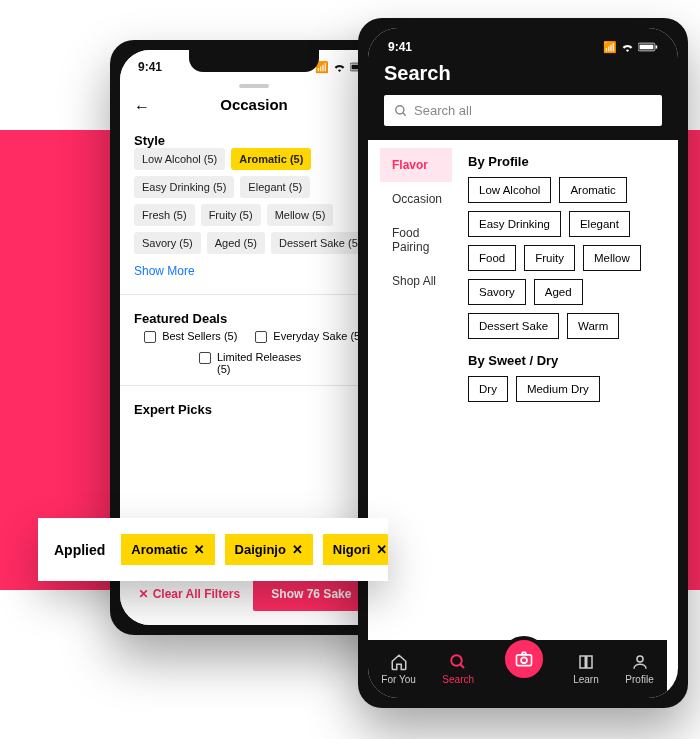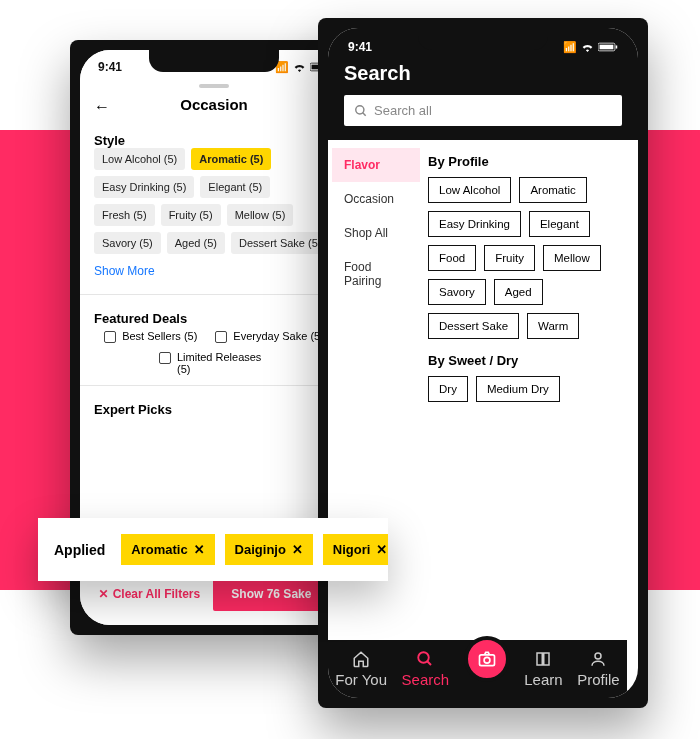--- a/index.html
+++ b/index.html
@@ -1,21 +1,21 @@
 <!DOCTYPE html>
 <html><head>
 <meta charset="utf-8">
 <style>
   * { box-sizing: border-box; margin: 0; padding: 0; font-family: -apple-system, Helvetica, Arial, sans-serif; }
   body { width: 700px; height: 739px; position: relative; background: #fff; overflow: hidden; }
   .pink-bg { position: absolute; top: 130px; left: 0; width: 700px; height: 460px; background: #ff2b63; z-index: 0; }
 
   .phone {
-    position: absolute; width: 288px; height: 595px; background: #111; border-radius: 8px;
-    padding: 10px; z-index: 2; box-shadow: 0 24px 50px rgba(0,0,0,0.35);
+    position: absolute; width: 288px; height: 595px; background: #111; border-radius: 24px;
+    padding: 10px; z-index: 2; box-shadow: 0 24px 50px rgba(0,0,0,0.35); margin-left: 40px;
   }
   .phone .screen { width: 100%; height: 100%; background: #fff; border-radius: 30px; overflow: hidden; position: relative; }
   .notch { position: absolute; top: 0; left: 50%; transform: translateX(-50%); width: 130px; height: 22px; background: #111; border-radius: 0 0 14px 14px; z-index: 5; }
 
   .phone-left { top: 40px; left: 70px; }
   .phone-right { top: 18px; left: 318px; width: 330px; height: 690px; z-index: 3; }
 
   .statusbar { display: flex; justify-content: space-between; align-items: center; padding: 10px 18px 6px; font-size: 12px; font-weight: 600; }
   .sb-dark { background: #111; color: #fff; }
   .sb-light { background: #fff; color: #111; }
@@ -46,29 +46,29 @@
   .applied-chip .x { font-size: 13px; }
 
   
   .r-header { background: #111; color: #fff; padding: 6px 16px 14px; }
   .r-title { font-weight: 700; font-size: 20px; margin: 6px 0 10px; }
   .search-box { background: #fff; border-radius: 2px; padding: 8px 10px; display: flex; align-items: center; gap: 6px; color: #888; font-size: 13px; }
   .tabs { display: flex; }
   .tab { flex: 1; text-align: center; padding: 14px 0 10px; font-size: 15px; font-weight: 600; color: #888; border-bottom: 2px solid transparent; }
   .tab.active { color: #ff2b63; border-bottom-color: #ff2b63; }
   .r-body { display: flex; }
-  .r-side { width: 96px; padding: 8px 4px; }
+  .r-side { width: 96px; padding: 8px 12px; }
   .r-side-item { padding: 10px 12px; font-size: 12px; color: #333; }
   .r-side-item.active { background: #ffe6ee; color: #ff2b63; font-weight: 600; }
   .r-main { flex: 1; padding: 10px 12px 0 4px; }
   .r-cat { font-weight: 700; font-size: 13px; margin: 4px 0 8px; }
   .r-chips { display: flex; flex-wrap: wrap; gap: 8px; margin-bottom: 14px; }
   .r-chip { border: 1.2px solid #111; padding: 6px 10px; font-size: 11.5px; }
 
-  .bottom-nav { position: absolute; bottom: 0; left: 0; right: 11px; height: 58px; background: #111; display: flex; justify-content: space-around; align-items: center; color: #fff; font-size: 15px; }
+  .bottom-nav { position: absolute; bottom: 0; left: 0; right: 11px; height: 58px; background: #111; display: flex; justify-content: space-around; align-items: center; color: #fff; font-size: 10px; }
   .nav-item { display: flex; flex-direction: column; align-items: center; gap: 3px; color: #ccc; }
   .nav-item.active { color: #ff2b63; }
   .nav-icon { width: 18px; height: 18px; }
   .fab { width: 46px; height: 46px; background: #ff2b63; border-radius: 50%; display: flex; align-items: center; justify-content: center; margin-top: -20px; border: 4px solid #111; }
 
   svg { display: block; }
 </style>
 </head>
 <body>
 
@@ -193,22 +193,22 @@
           </span>
         <span>Search all</span>
       </div>
     </div>
 
 
     <div class="r-body">
       <div class="r-side">
         <div class="r-side-item active">Flavor</div>
         <div class="r-side-item">Occasion</div>
+        <div class="r-side-item">Food Pairing</div>
         <div class="r-side-item">Shop All</div>
-        <div class="r-side-item">Food Pairing</div>
       </div>
       <div class="r-main">
         <div class="r-cat">By Profile</div>
         <div class="r-chips">
           <span class="r-chip">Low Alcohol</span>
           <span class="r-chip">Aromatic</span>
           <span class="r-chip">Easy Drinking</span>
           <span class="r-chip">Elegant</span>
           <span class="r-chip">Food</span>
           <span class="r-chip">Fruity</span>

